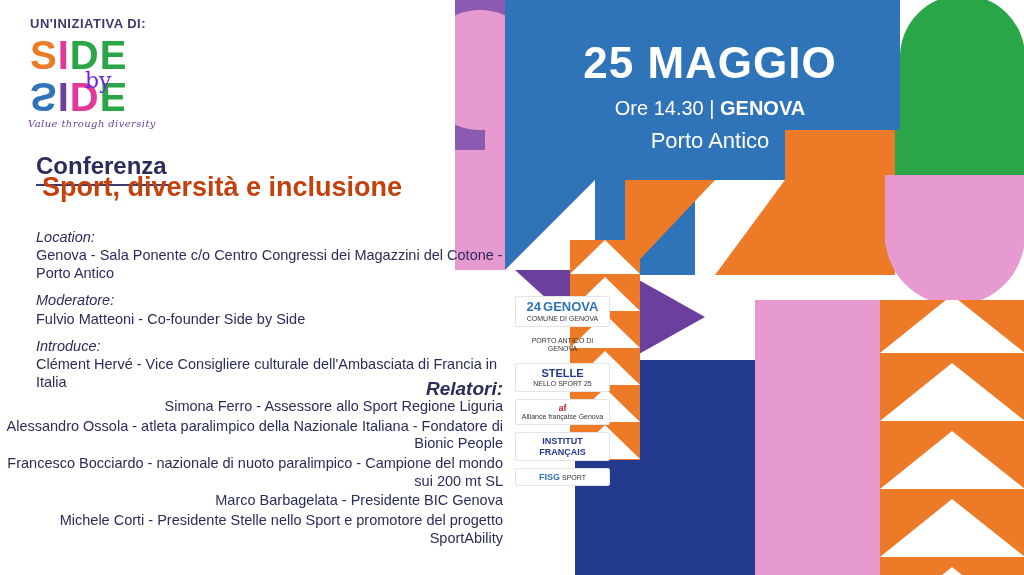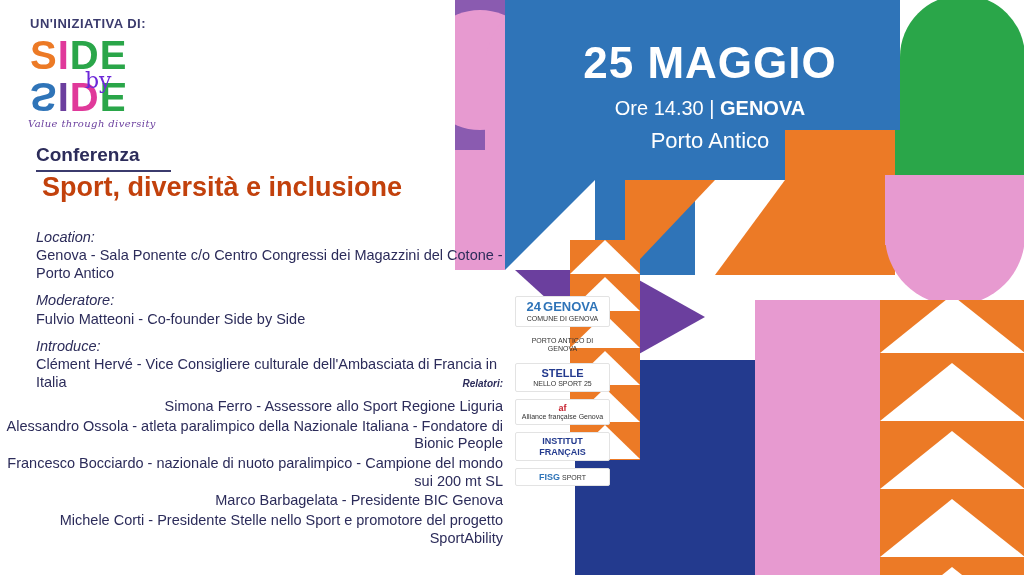--- a/index.html
+++ b/index.html
@@ -279,22 +279,22 @@
     position: absolute;
     left: 28px; top: 118px;
     font-family: "DejaVu Serif", serif;
     font-style: italic;
     font-size: 10px;
     color: #6b3f9e;
     letter-spacing: 0.4px;
   }
   .conferenza {
     position: absolute;
-    left: 36px; top: 144px;
-    font-size: 19px;
+    left: 36px; top: 152px;
+    font-size: 24px;
     font-weight: bold;
     color: #2c2c5a;
     padding-bottom: 4px;
     border-bottom: 2px solid #3b3b6d;
     width: 135px;
   }
   .title {
     position: absolute;
     left: 42px; top: 172px;
     font-size: 27px;
@@ -319,21 +319,21 @@
   .b { font-weight: normal; }
   .row { margin-bottom: 9px; }
 
   .relatori-label {
     position: absolute;
     left: 0; top: 378px;
     width: 503px;
     text-align: right;
     font-style: italic;
     font-weight: bold;
-    font-size: 10px;
+    font-size: 19px;
     color: #2c2c5a;
   }
   .speakers {
     position: absolute;
     left: 0;
     top: 398px;
     width: 503px;
     text-align: right;
     font-size: 14.5px;
     line-height: 1.22;

